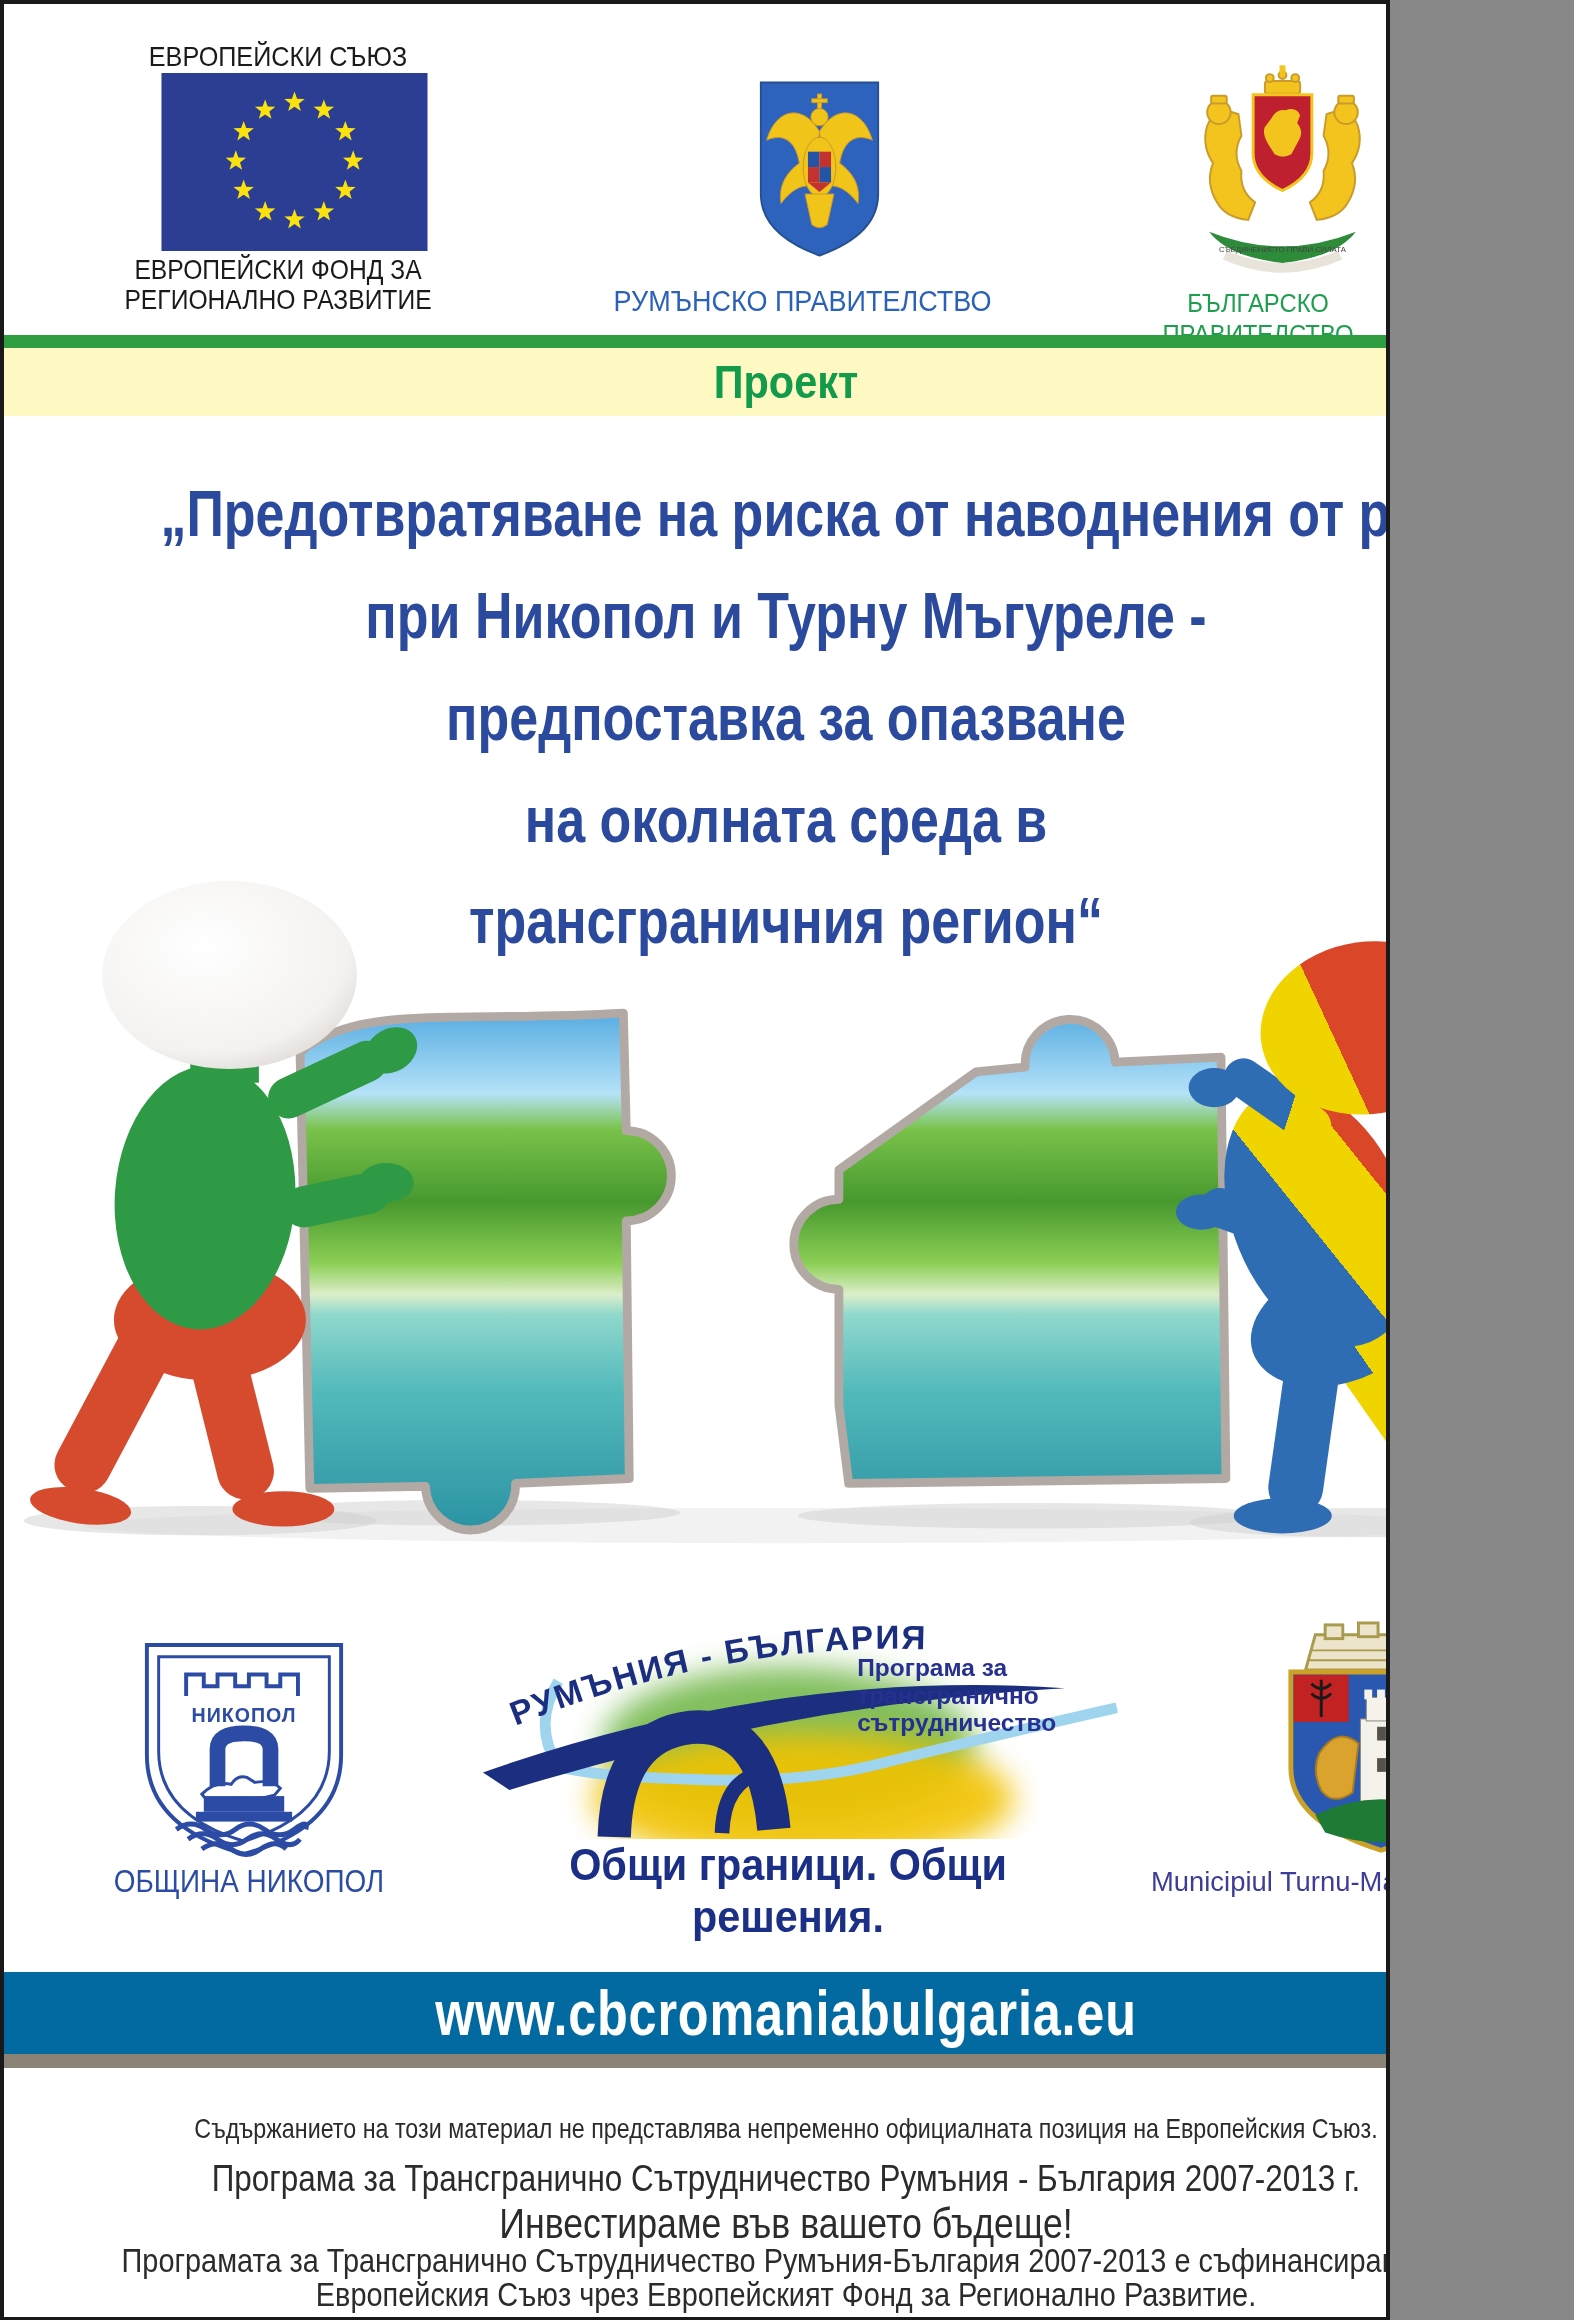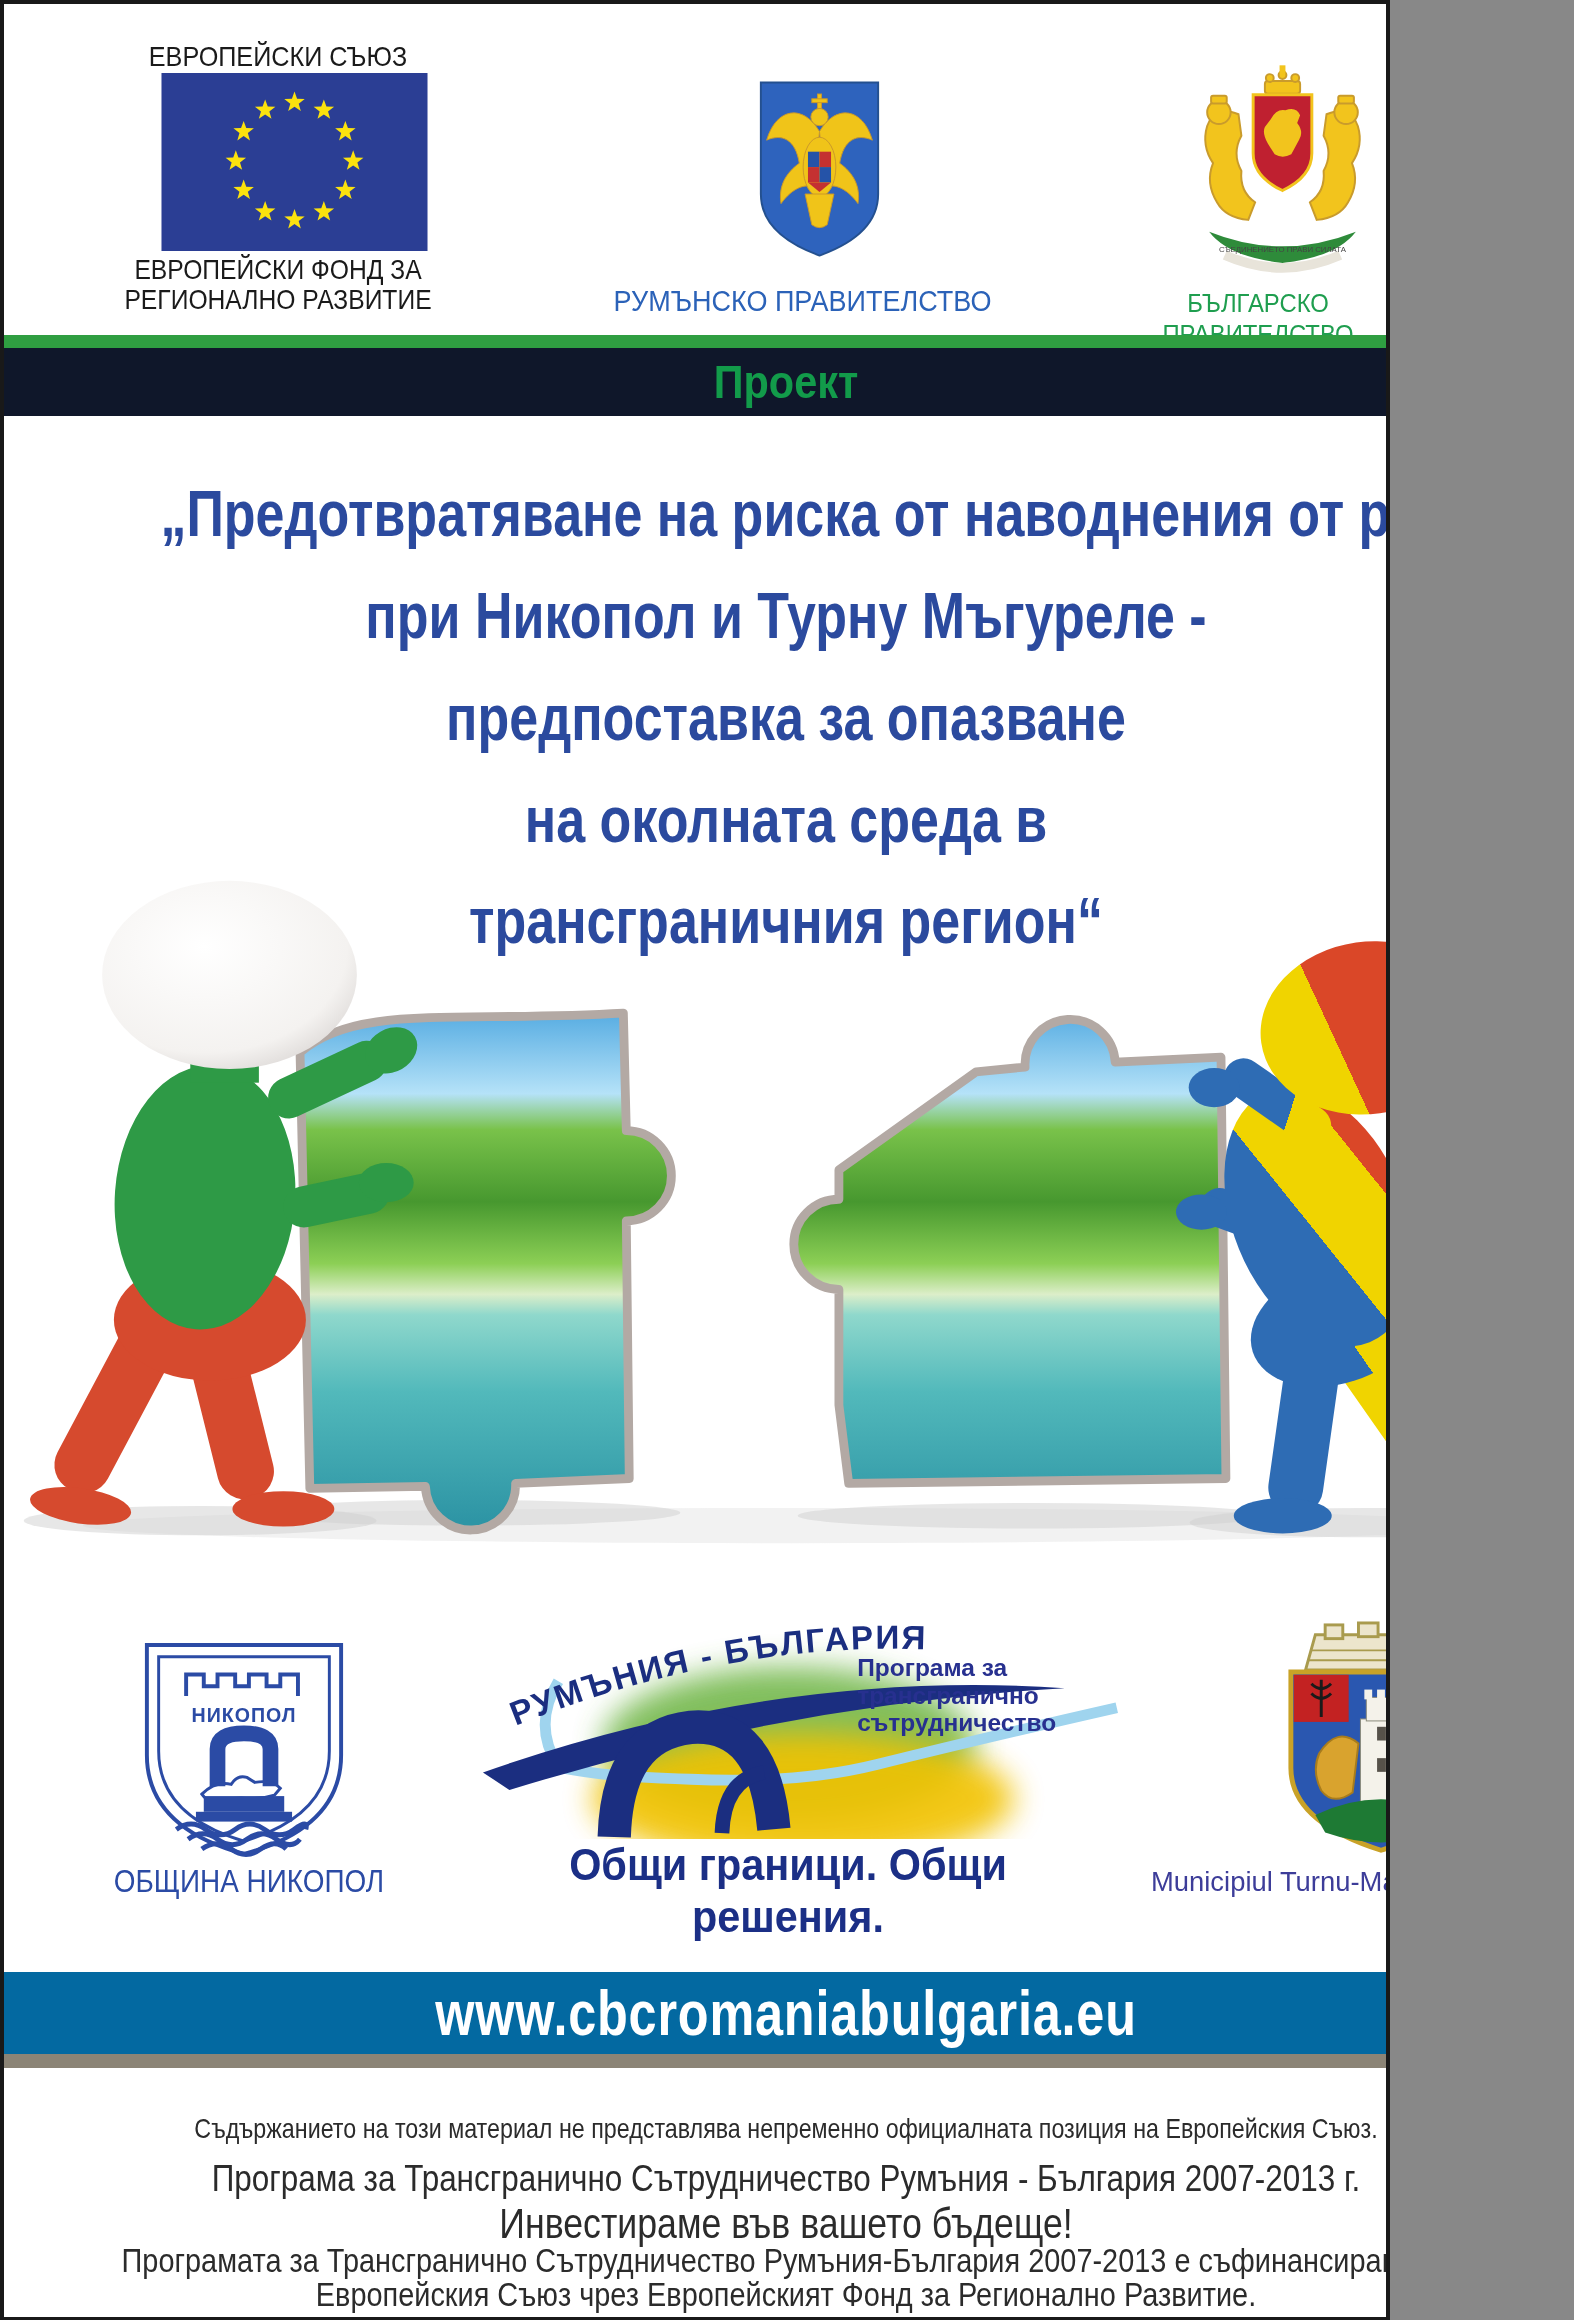--- a/index.html
+++ b/index.html
@@ -11,21 +11,21 @@
   .cond80{transform:scaleX(0.80);}
   .cond85{transform:scaleX(0.85);}
   .cond90{transform:scaleX(0.90);}
   
   .eu-title{top:37px;left:39px;width:470px;text-align:center;font-size:28px;color:#1a1a1a;letter-spacing:0;}
   .eu-fund{top:251px;left:39px;width:470px;text-align:center;font-size:27.4px;line-height:30px;color:#1a1a1a;}
   .gov-label-ro{top:280px;left:588px;width:421px;text-align:center;font-size:30px;color:#2b62b8;}
   .gov-label-bg{top:284px;left:1068px;width:372px;text-align:center;font-size:26.5px;color:#1f9e4f;}
   
   .strip-green{top:331px;left:0;width:1564px;height:12.7px;background:#2f9e41;}
-  .band-yellow{top:344px;left:0;width:1564px;height:68px;background:#0f172a;}
+  .band-yellow{top:344px;left:0;width:1564px;height:68px;background:#fef9c3;}
   .band-yellow .txt{width:100%;text-align:center;line-height:68px;font-size:46px;font-weight:bold;color:#129b4a;}
   
   .title-line{height:102px;line-height:102px;font-size:65px;font-weight:bold;color:#2b4a9e;white-space:nowrap;}
   
   .nikopol-label{top:1860px;left:39px;width:412px;text-align:center;font-size:31px;color:#2b4ba5;}
   .slogan{top:1835px;left:441px;width:686px;text-align:center;font-size:45px;font-weight:bold;color:#1b2f86;transform:scaleX(0.92);}
   .turnu-label{top:1862px;left:1147px;width:418px;font-size:27.4px;color:#3d3d99;}
   
   .band-www{top:1968px;left:0;width:1564px;height:82px;background:#0369a1;}
   .band-www .txt{width:100%;text-align:center;line-height:82px;font-size:63px;font-weight:bold;color:#ffffff;letter-spacing:1px;}

